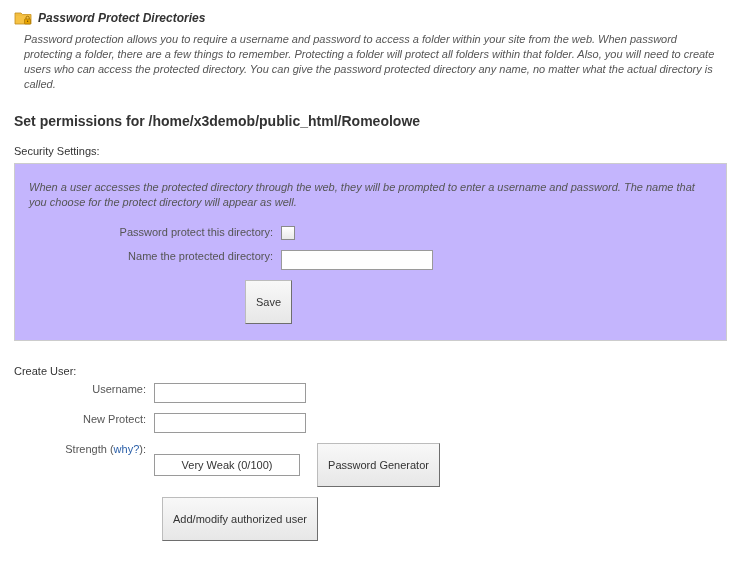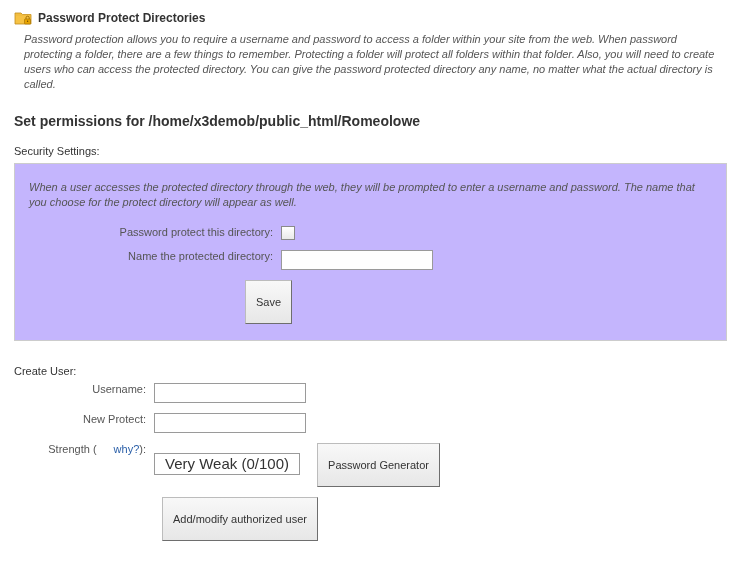--- a/index.html
+++ b/index.html
@@ -10,20 +10,21 @@
     font-size: 11px;
     color: #444;
     background: #fff;
     width: 741px;
   }
   .page-title-row {
     display: flex;
     align-items: center;
     gap: 6px;
     margin-bottom: 6px;
+    font-style: italic;
   }
   .page-title {
     font-size: 12px;
     font-weight: bold;
     color: #333;
   }
   .folder-icon svg { display: block; }
   .intro {
     font-style: italic;
     color: #555;
@@ -102,25 +103,25 @@
   }
   .create-user .form-row .lbl { width: 140px; }
   .create-user { margin-top: 4px; }
   .strength-box {
     border: 1px solid #9a9a9a;
     width: 146px;
     height: 22px;
     line-height: 20px;
     text-align: center;
     background: #fff;
-    font-size: 15px;
+    font-size: 11px;
     color: #333;
     display: inline-block;
   }
-  .why-link { color: #2a5fa8; cursor: pointer; margin-left: 17px; }
+  .why-link { color: #2a5fa8; cursor: pointer; }
   .pwgen-btn {
     margin-left: 14px;
   }
   .add-user-row {
     padding-left: 148px;
   }
 </style>
 </head>
 <body>
 

